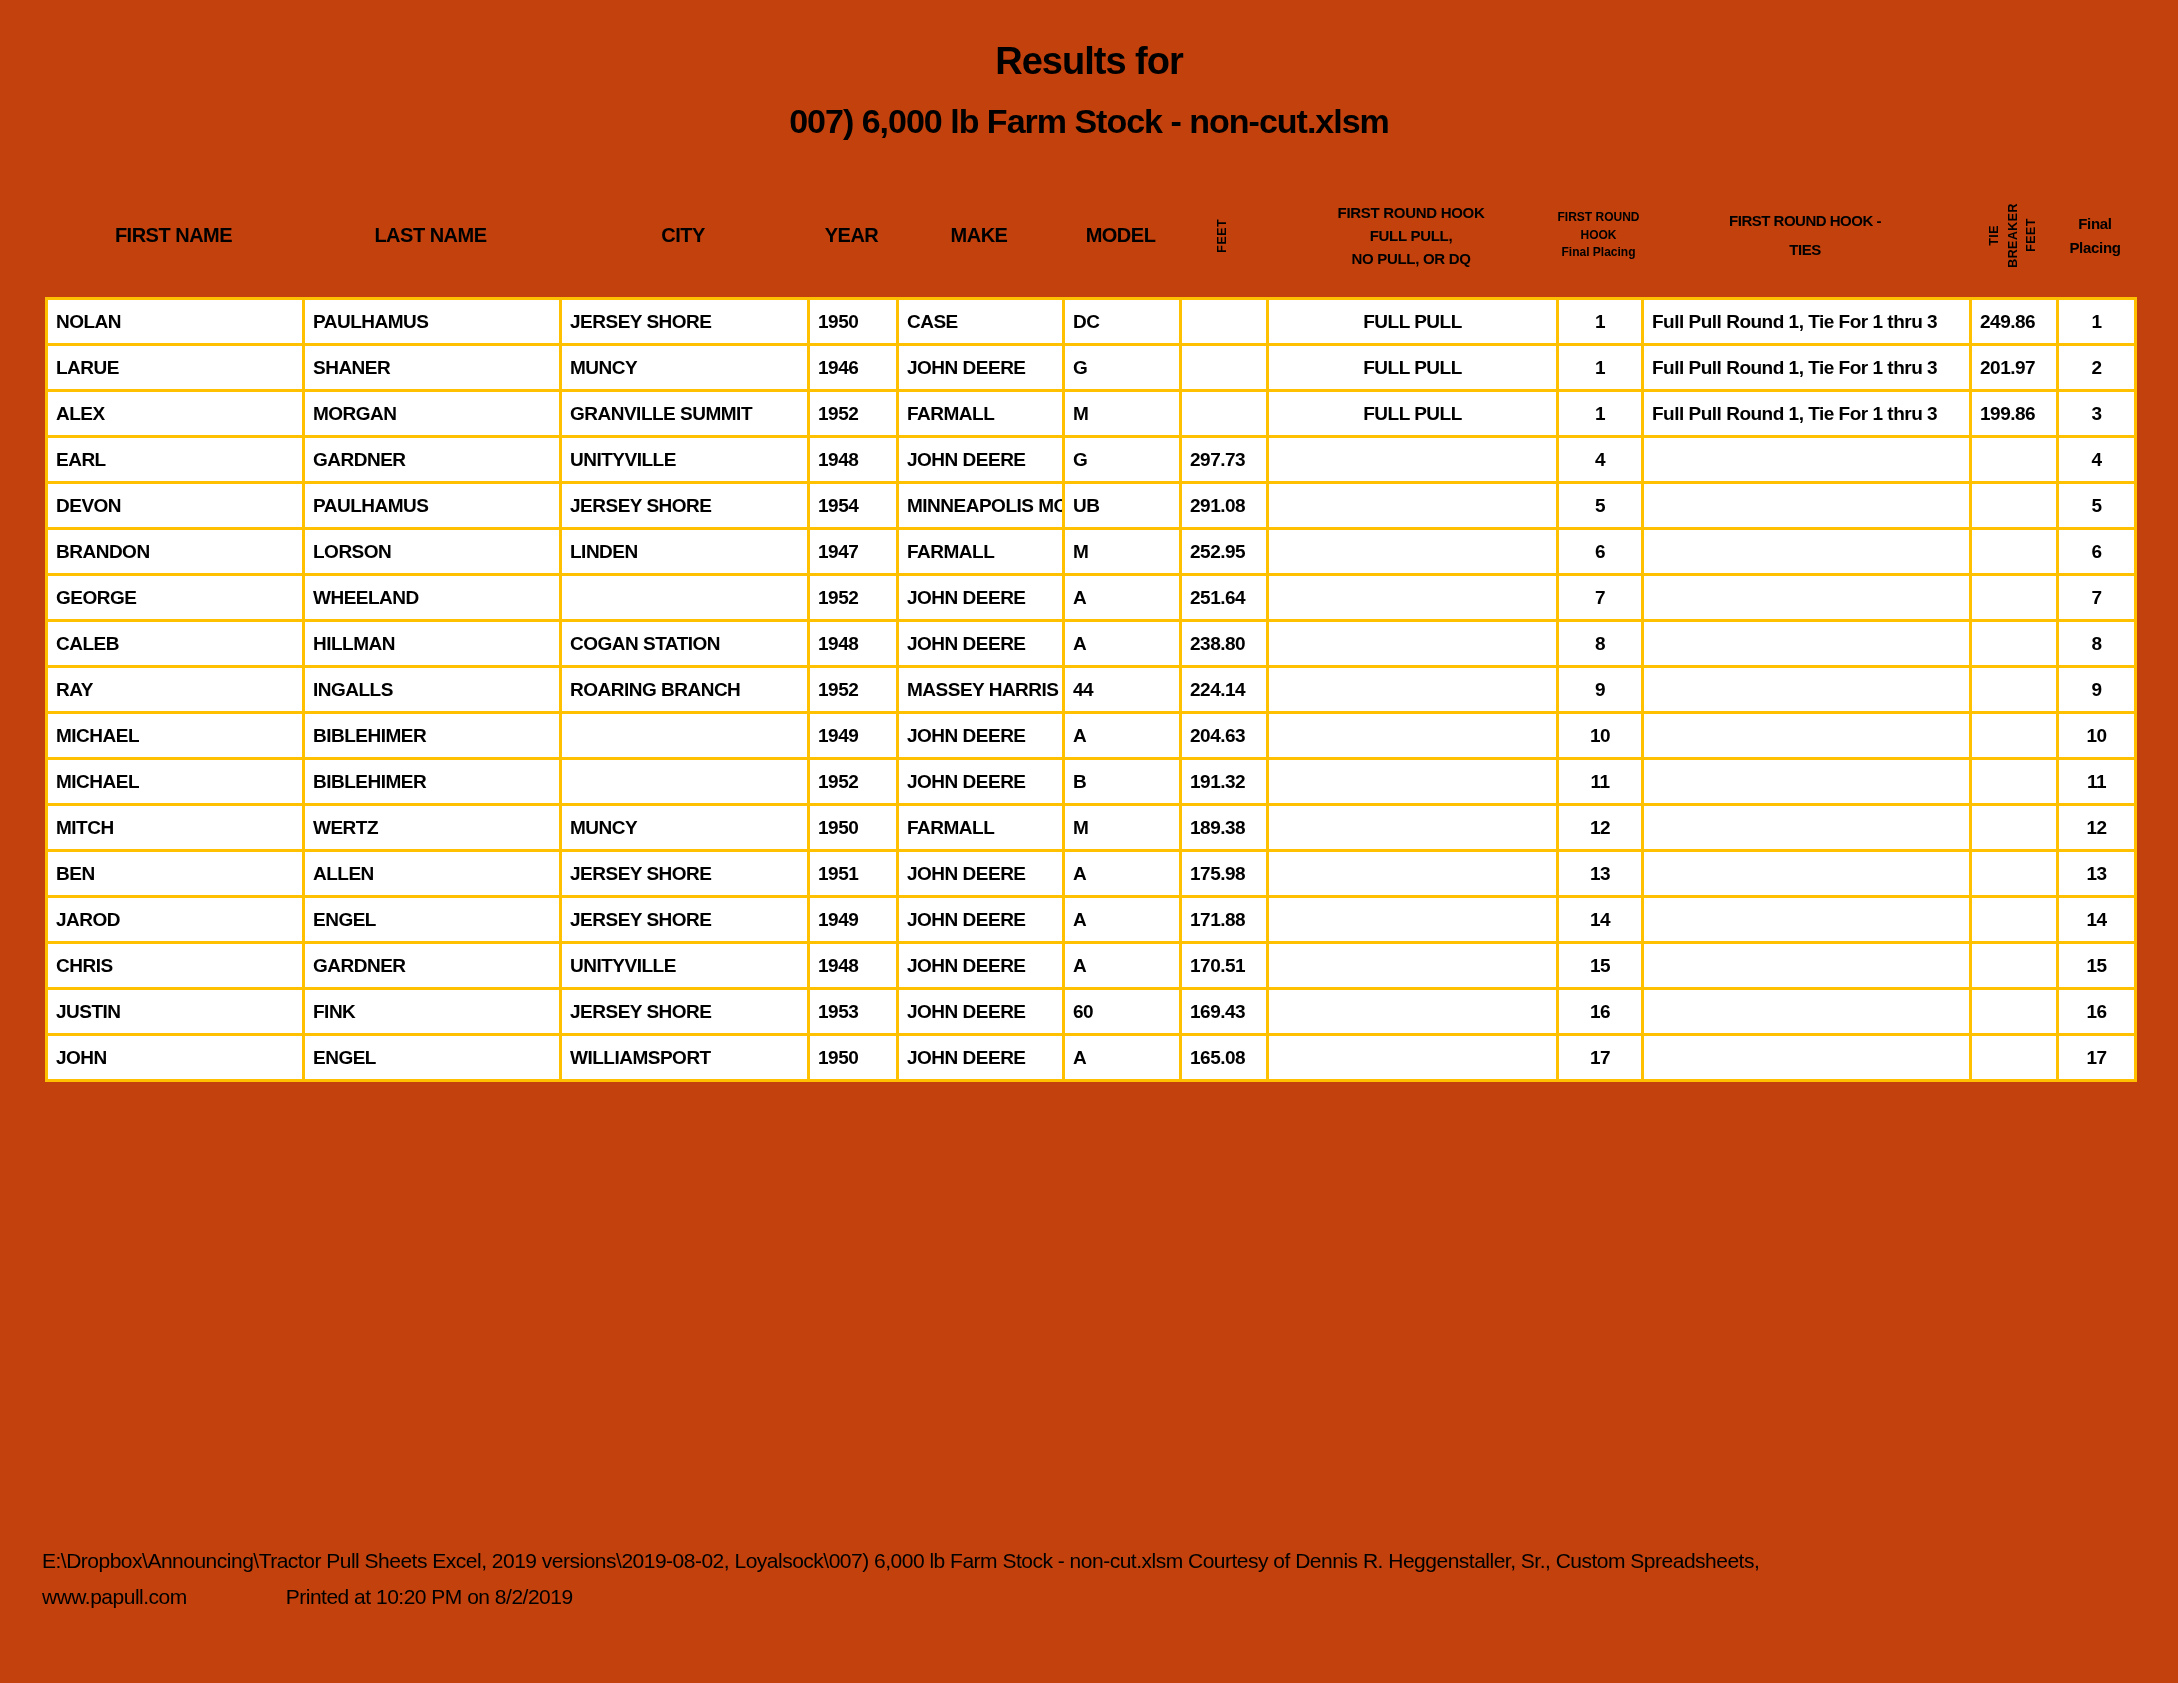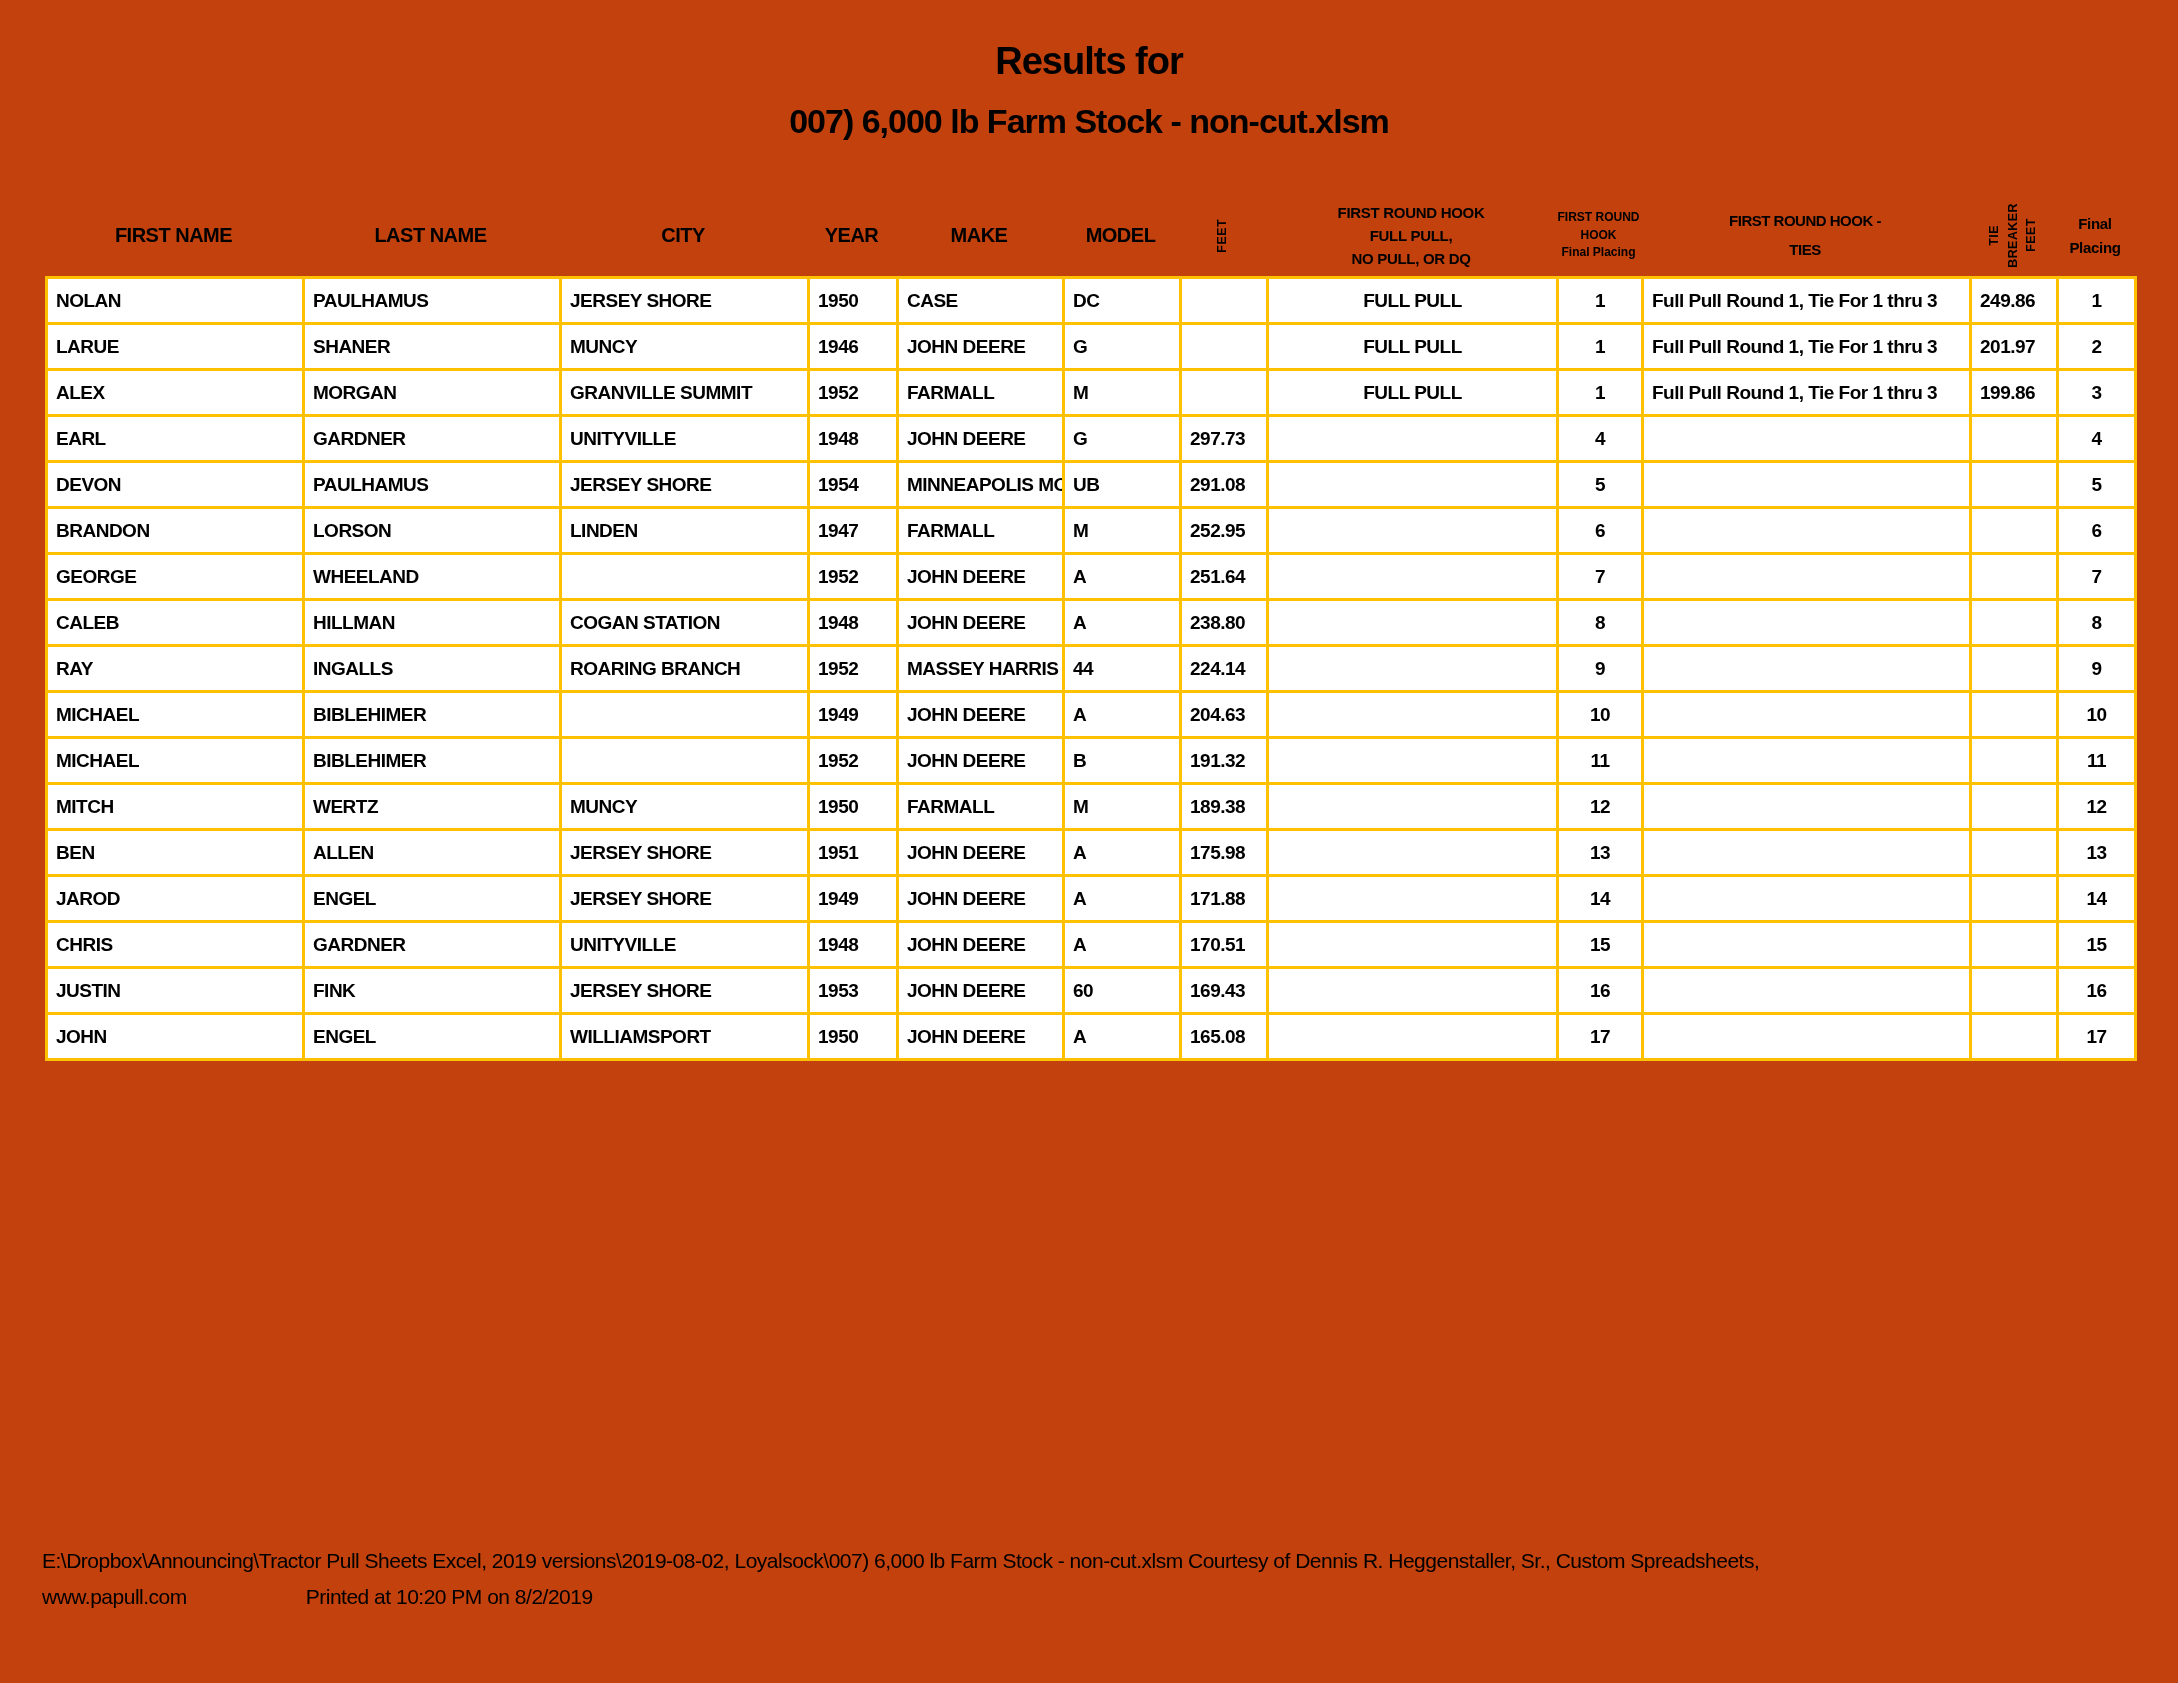--- a/index.html
+++ b/index.html
@@ -39,21 +39,21 @@
     writing-mode:vertical-rl;transform:rotate(180deg);
     font-size:12.4px;line-height:1.5;letter-spacing:0.5px;
     white-space:pre-line;text-align:center;
   }
   .w1{width:257px}.w2{width:257px}.w3{width:248px}.w4{width:89px}
   .w5{width:166px}.w6{width:117px}.w7{width:87px}.w8{width:290px}
   .w9{width:85px}.w10{width:328px}.w11{width:87px}.w12{width:78px}
 
   
   table.grid{
-    position:absolute;left:45px;top:276px;
+    position:absolute;left:45px;top:297px;
     border-collapse:collapse;table-layout:fixed;
     width:2090px;
   }
   table.grid td{
     border:3px solid #FFC000;
     height:43px;
     font-size:19px;font-weight:bold;
     letter-spacing:-0.5px;
     padding:0 8px;
     white-space:nowrap;overflow:hidden;
@@ -61,21 +61,21 @@
   }
   td.al-left{text-align:left;}
   td.al-center{text-align:center;}
   td.al-right{text-align:left;padding-right:12px;}
   td.cell-ties{font-size:17.3px;letter-spacing:-0.6px;}
 
   .footer{
     position:absolute;left:42px;top:1549px;width:2119px;
     font-size:21px;font-weight:normal;letter-spacing:-0.5px;
   }
-  .footer-line2{margin-top:12px;display:flex;gap:20px;}
+  .footer-line2{margin-top:12px;display:flex;}
   .footer-printed{margin-left:99px;}
 </style>
 </head>
 <body>
 
 <div class="page">
 
   <div class="title-block">
     <div class="title-line1">Results for</div>
     <div class="title-line2">007) 6,000 lb Farm Stock - non-cut.xlsm</div>

